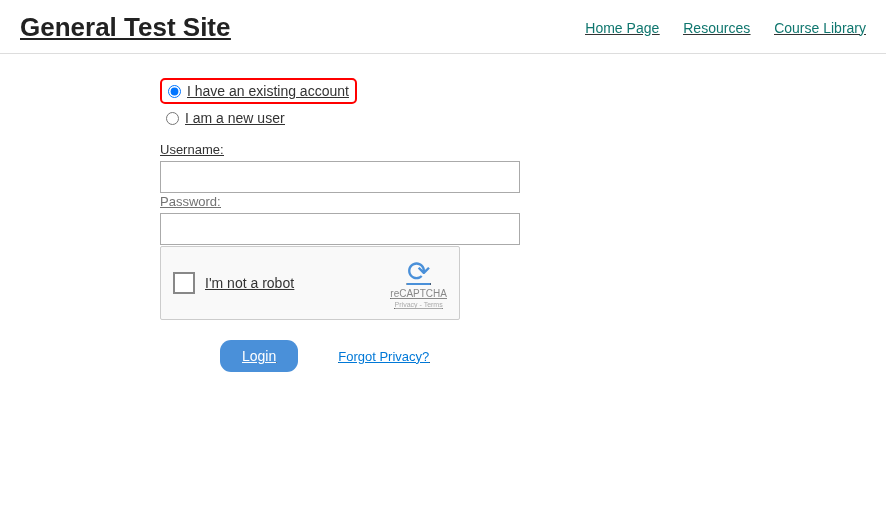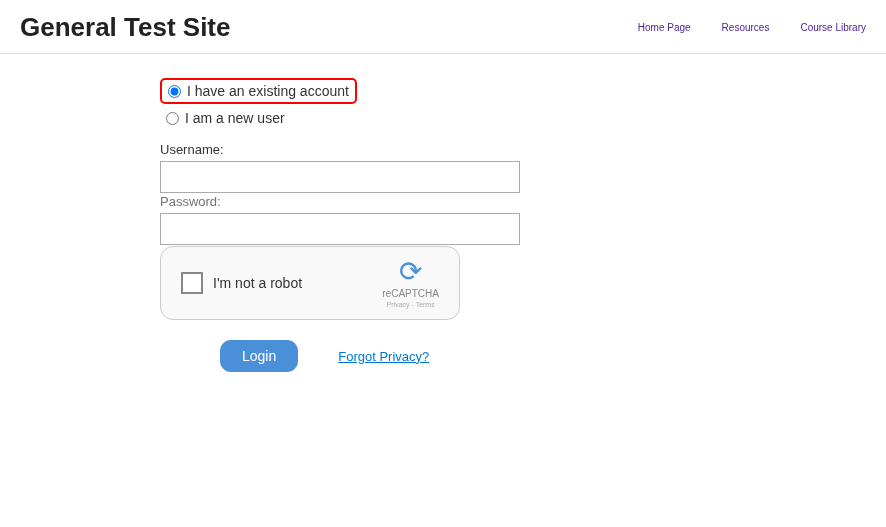--- a/index.html
+++ b/index.html
@@ -1,39 +1,38 @@
 <!DOCTYPE html>
 <html><head>
   <meta charset="utf-8">
   <style>
-    * { box-sizing: border-box; margin: 0; padding: 0; }
+    * { box-sizing: border-box; margin: 0; padding: 0; text-decoration: underline; }
     body { font-family: Arial, sans-serif; background: #fff; color: #333; font-size: 14px; }
 
     
     .header {
       display: flex;
       align-items: center;
       justify-content: space-between;
       padding: 12px 20px 10px 20px;
       border-bottom: 1px solid #ddd;
     }
     .header-title {
       font-size: 26px;
       font-weight: bold;
       color: #222;
     }
     .header-nav {
       display: flex;
       gap: 24px;
     }
     .header-nav a {
-      color: #4c1d95;
+      color: #0f766e;
       text-decoration: none;
-      font-size: 10px;
-      margin-left: 7px;
+      font-size: 14px;
     }
 
     
     .main {
       padding: 24px 20px;
     }
     .page-title {
       font-size: 20px;
       font-weight: normal;
       color: #333;
@@ -90,23 +89,23 @@
 
     
     .recaptcha-box {
       width: 300px;
       height: 74px;
       border: 1px solid #ccc;
       background: #f9f9f9;
       display: flex;
       align-items: center;
       justify-content: space-between;
-      padding: 10px 20px;
+      padding: 10px 12px;
       margin-bottom: 20px;
-      border-radius: 13px;
+      border-radius: 2px;
     }
     .recaptcha-left {
       display: flex;
       align-items: center;
       gap: 10px;
     }
     .recaptcha-checkbox {
       width: 22px;
       height: 22px;
       border: 2px solid #888;

